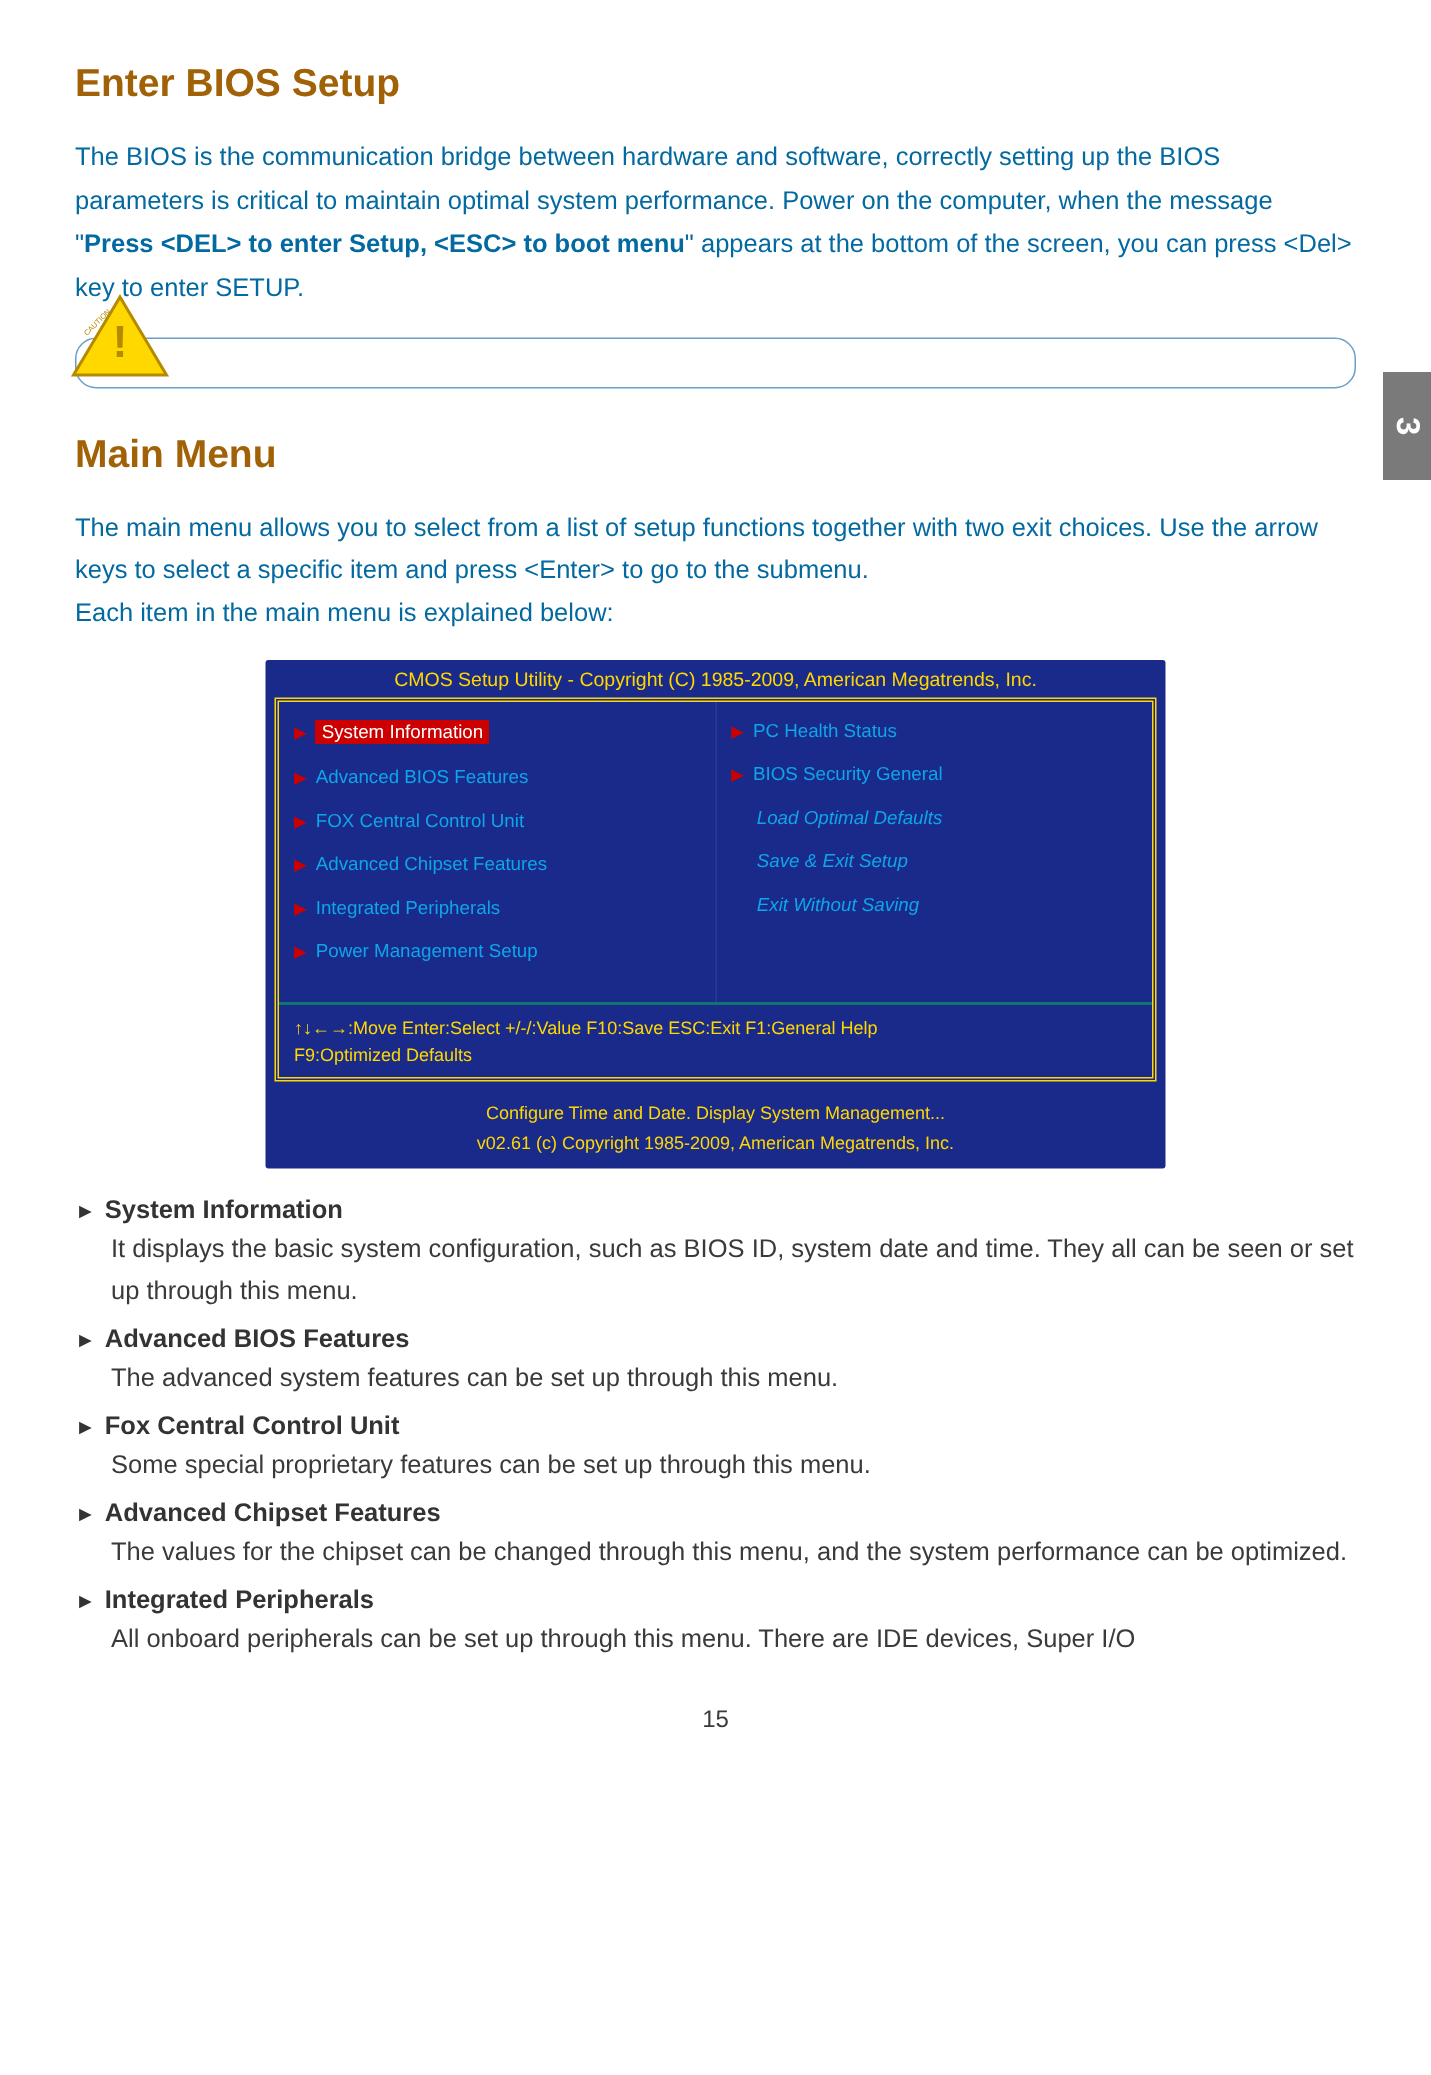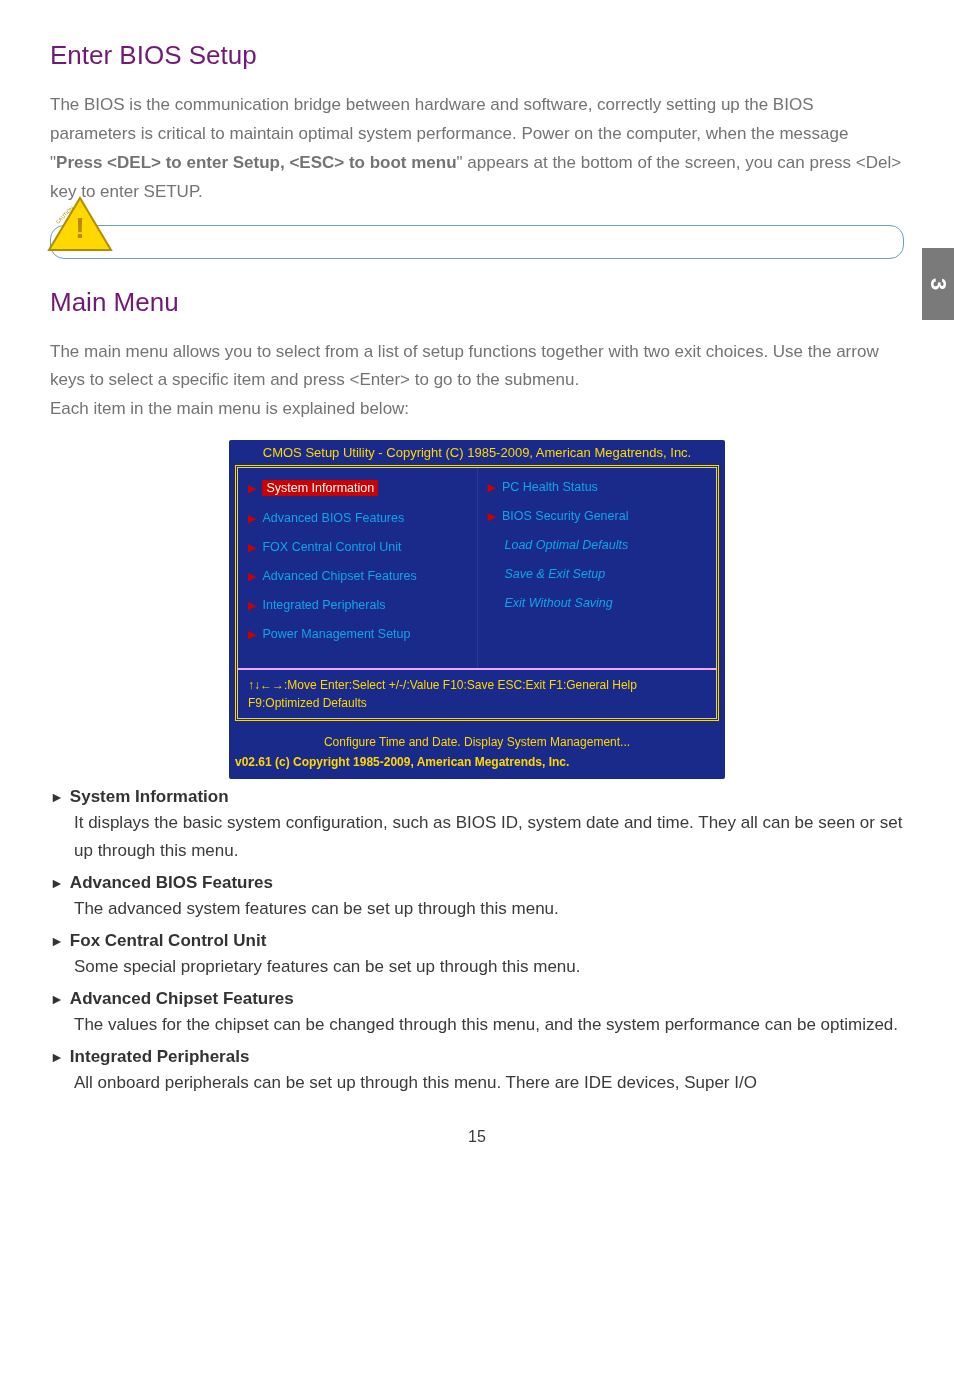--- a/index.html
+++ b/index.html
@@ -8,29 +8,29 @@
     background: #fff;
     color: #3a3a3a;
     width: 954px;
     position: relative;
   }
   .page {
     padding: 40px 50px 40px 50px;
   }
   h2.section-title {
     font-size: 26px;
-    font-weight: normal;
-    color: #701a75;
+    font-weight: bold;
+    color: #a16207;
     margin: 0 0 20px 0;
   }
   p.body-text {
     font-size: 17px;
     line-height: 1.7;
     margin: 0 0 14px 0;
-    color: #737373;
+    color: #0369a1;
   }
   .bold { font-weight: bold; }
   .caution-box {
     position: relative;
     border: 1px solid #6aa0c8;
     border-radius: 14px;
     padding: 16px 22px 16px 80px;
     margin: 18px 0 28px 0;
     font-size: 17px;
     line-height: 1.7;
@@ -51,22 +51,22 @@
     background: #7a7a7a;
     color: #fff;
     font-weight: bold;
     font-size: 22px;
     display: flex;
     align-items: center;
     justify-content: center;
     writing-mode: vertical-rl;
   }
   .bios-window {
-    width: 496px;
-    margin: 16px auto 8px auto;
+    width: 600px;
+    margin: 16px auto 18px auto;
     background: #1a2a8a;
     color: #ffd800;
     font-family: Arial, sans-serif;
     font-size: 13px;
     border-radius: 2px;
     overflow: hidden;
   }
   .bios-titlebar {
     text-align: center;
     padding: 5px 0;
@@ -96,34 +96,34 @@
     font-size: 11px;
   }
   .bios-item.highlighted .label {
     background: #c00;
     color: #fff;
     padding: 1px 4px;
   }
   .bios-item .label { color: #0ea5e9; }
   .bios-item.plain { padding-left: 17px; font-style: italic; }
   .bios-footer {
-    border-top: 2px solid #f0abfc;
+    border-top: 2px solid #0f766e;
     padding: 6px 10px;
     font-size: 12px;
     line-height: 1.5;
   }
   .bios-tip {
     text-align: center;
     padding: 8px 6px 4px 6px;
     font-size: 12px;
   }
   .bios-copy {
+    text-align: center;
     padding: 2px 6px 10px 6px;
     font-size: 12px;
-    font-weight: bold;
   }
   .menu-list { margin-top: 6px; }
   .menu-desc-title {
     font-size: 17px;
     font-weight: bold;
     color: #333;
     margin: 6px 0 2px 0;
     display: flex;
     align-items: center;
     gap: 6px;

